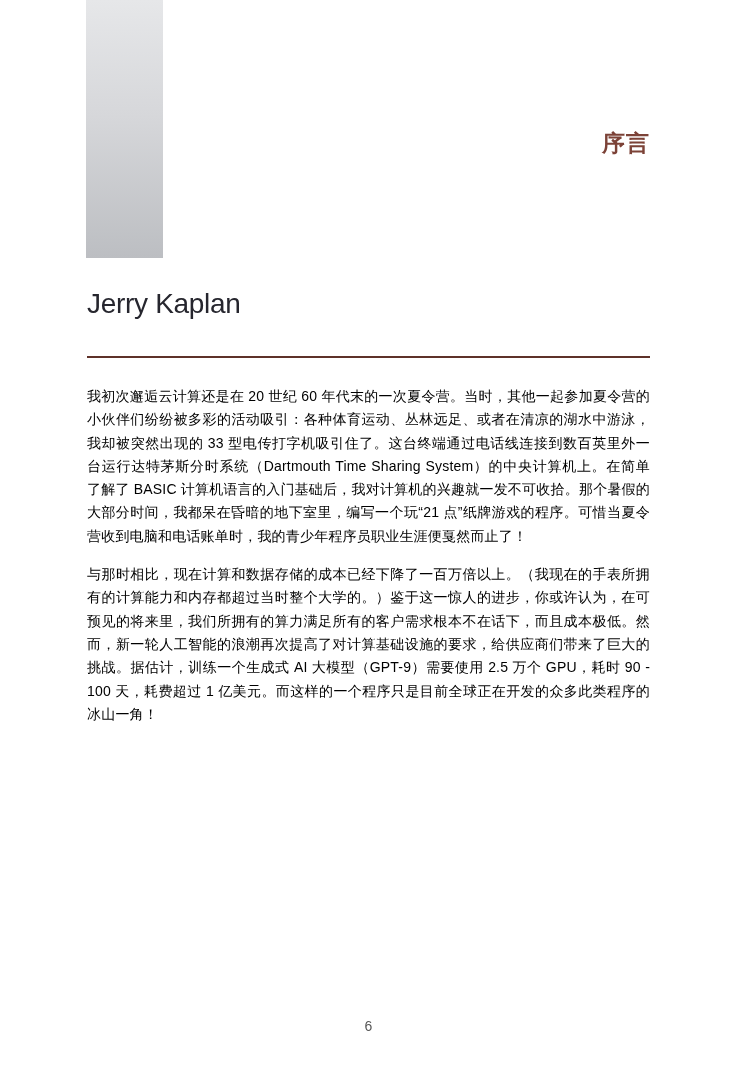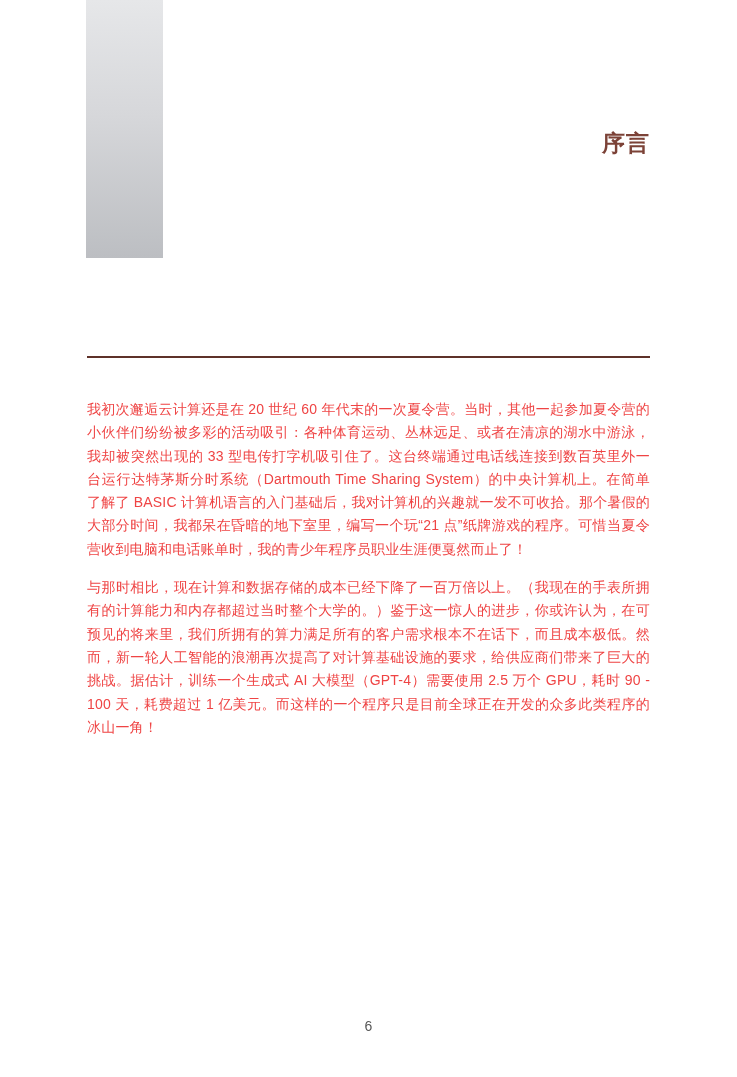--- a/index.html
+++ b/index.html
@@ -50,23 +50,23 @@
     left: 87px;
     top: 356px;
     width: 563px;
     height: 2px;
     background: #5e3129;
   }
 
   .body-text {
     position: absolute;
     left: 87px;
-    top: 398px;
+    top: 385px;
     width: 563px;
-    color: #ef4444;
+    color: #000000;
     font-size: 14px;
     line-height: 23.3px;
     letter-spacing: 0.2px;
     text-align: justify;
   }
 
   .body-text p {
     margin-bottom: 15px;
     overflow-wrap: break-word;
     word-break: break-all;
@@ -84,23 +84,24 @@
 </style>
 </head>
 <body>
 
 <div class="page">
 
   <div class="gradient-bar"></div>
 
   <div class="chapter-title">序言</div>
 
+  <div class="author-name">Jerry Kaplan</div>
 
   <div class="title-divider"></div>
 
   <div class="body-text">
     <p>我初次邂逅云计算还是在 20 世纪 60 年代末的一次夏令营。当时，其他一起参加夏令营的小伙伴们纷纷被多彩的活动吸引：各种体育运动、丛林远足、或者在清凉的湖水中游泳，我却被突然出现的 33 型电传打字机吸引住了。这台终端通过电话线连接到数百英里外一台运行达特茅斯分时系统（Dartmouth Time Sharing System）的中央计算机上。在简单了解了 BASIC 计算机语言的入门基础后，我对计算机的兴趣就一发不可收拾。那个暑假的大部分时间，我都呆在昏暗的地下室里，编写一个玩“21 点”纸牌游戏的程序。可惜当夏令营收到电脑和电话账单时，我的青少年程序员职业生涯便戛然而止了！</p>
-    <p>与那时相比，现在计算和数据存储的成本已经下降了一百万倍以上。（我现在的手表所拥有的计算能力和内存都超过当时整个大学的。）鉴于这一惊人的进步，你或许认为，在可预见的将来里，我们所拥有的算力满足所有的客户需求根本不在话下，而且成本极低。然而，新一轮人工智能的浪潮再次提高了对计算基础设施的要求，给供应商们带来了巨大的挑战。据估计，训练一个生成式 AI 大模型（GPT-4）需要使用 2.5 万个 GPU，耗时 90 - 100 天，耗费超过 1 亿美元。而这样的一个程序只是目前全球正在开发的众多此类程序的冰山一角！</p>
+    <p>与那时相比，现在计算和数据存储的成本已经下降了一百万倍以上。（我现在的手表所拥有的计算能力和内存都超过当时整个大学的。）鉴于这一惊人的进步，你或许认为，在可预见的将来里，我们所拥有的算力满足所有的客户需求根本不在话下，而且成本极低。然而，新一轮人工智能的浪潮再次提高了对计算基础设施的要求，给供应商们带来了巨大的挑战。据估计，训练一个生成式 AI 大模型（GPT-9）需要使用 2.5 万个 GPU，耗时 90 - 100 天，耗费超过 1 亿美元。而这样的一个程序只是目前全球正在开发的众多此类程序的冰山一角！</p>
   </div>
 
   <div class="page-number">6</div>
 
 </div>
 
 </body></html>

